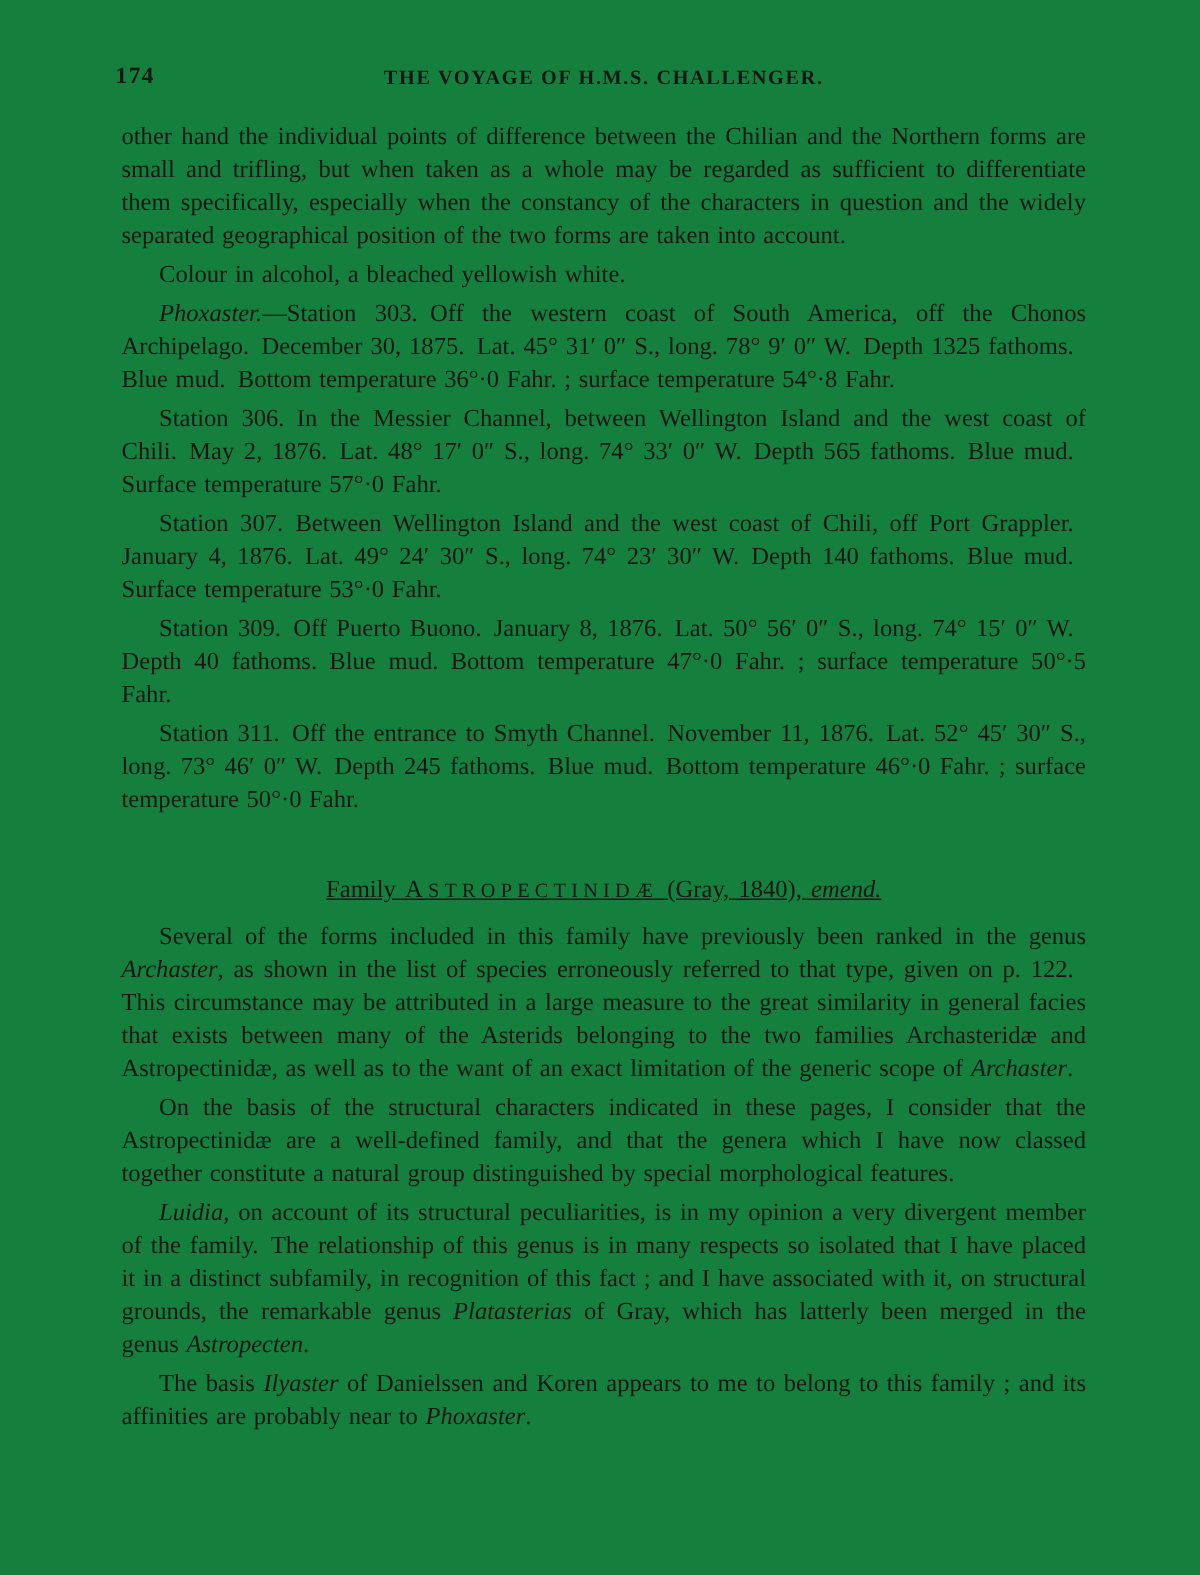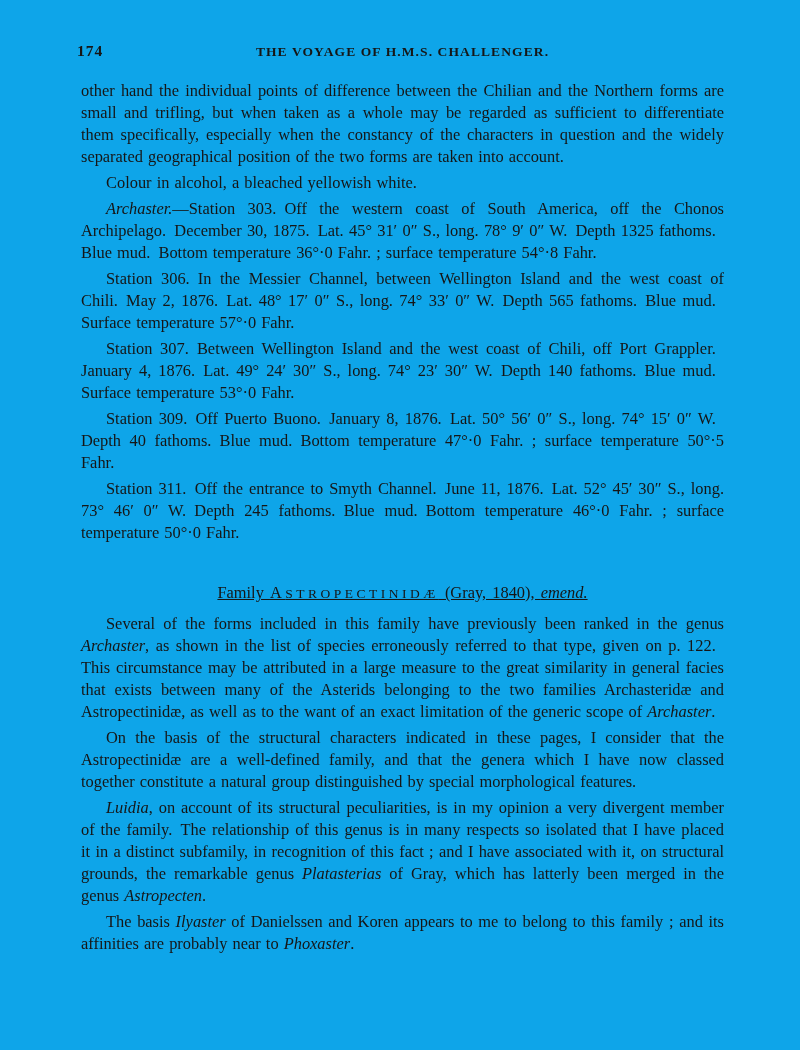--- a/index.html
+++ b/index.html
@@ -13,21 +13,21 @@
     overflow: hidden;
     font-family: "Liberation Serif", "DejaVu Serif", serif;
     color: #161616;
   }
   .page {
     position: relative;
     box-sizing: border-box;
     width: 800px;
     height: 1050px;
     padding: 42px 72px 0 77px;
-    background: #0ea5e9;
+    background: #15803d;
   }
   .page-header {
     position: relative;
     height: 22px;
     margin-bottom: 16px;
   }
   .page-number {
     position: absolute;
     left: 0;
     top: 0;
@@ -71,24 +71,24 @@
 <body>
 
 <div class="page">
   <div class="page-header">
     <span class="page-number">174</span>
     <span class="running-title">THE VOYAGE OF H.M.S. CHALLENGER.</span>
   </div>
   <div class="page-body">
       <p class=""><span>other hand the individual points of difference between the Chilian and the Northern forms are small and trifling, but when taken as a whole may be regarded as sufficient to differentiate them specifically, especially when the constancy of the characters in question and the widely separated geographical position of the two forms are taken into account.</span></p>
       <p class=" indent"><span>Colour in alcohol, a bleached yellowish white.</span></p>
-      <p class=" indent"><span class="seg-i">Archaster.</span><span>—Station 303. Off the western coast of South America, off the Chonos Archipelago. December 30, 1875. Lat. 45° 31′ 0″ S., long. 78° 9′ 0″ W. Depth 1325 fathoms. Blue mud. Bottom temperature 36°·0 Fahr. ; surface temperature 54°·8 Fahr.</span></p>
+      <p class=" indent"><span class="seg-i">Phoxaster.</span><span>—Station 303. Off the western coast of South America, off the Chonos Archipelago. December 30, 1875. Lat. 45° 31′ 0″ S., long. 78° 9′ 0″ W. Depth 1325 fathoms. Blue mud. Bottom temperature 36°·0 Fahr. ; surface temperature 54°·8 Fahr.</span></p>
       <p class=" indent"><span>Station 306. In the Messier Channel, between Wellington Island and the west coast of Chili. May 2, 1876. Lat. 48° 17′ 0″ S., long. 74° 33′ 0″ W. Depth 565 fathoms. Blue mud. Surface temperature 57°·0 Fahr.</span></p>
       <p class=" indent"><span>Station 307. Between Wellington Island and the west coast of Chili, off Port Grappler. January 4, 1876. Lat. 49° 24′ 30″ S., long. 74° 23′ 30″ W. Depth 140 fathoms. Blue mud. Surface temperature 53°·0 Fahr.</span></p>
       <p class=" indent"><span>Station 309. Off Puerto Buono. January 8, 1876. Lat. 50° 56′ 0″ S., long. 74° 15′ 0″ W. Depth 40 fathoms. Blue mud. Bottom temperature 47°·0 Fahr. ; surface temperature 50°·5 Fahr.</span></p>
-      <p class=" indent"><span>Station 311. Off the entrance to Smyth Channel. June 11, 1876. Lat. 52° 45′ 30″ S., long. 73° 46′ 0″ W. Depth 245 fathoms. Blue mud. Bottom temperature 46°·0 Fahr. ; surface temperature 50°·0 Fahr.</span></p>
+      <p class=" indent"><span>Station 311. Off the entrance to Smyth Channel. November 11, 1876. Lat. 52° 45′ 30″ S., long. 73° 46′ 0″ W. Depth 245 fathoms. Blue mud. Bottom temperature 46°·0 Fahr. ; surface temperature 50°·0 Fahr.</span></p>
       <p class="heading"><span>Family </span><span class="seg-cap-lead">A</span><span class="seg-cap-rest">STROPECTINIDÆ</span><span> (Gray, 1840), </span><span class="seg-i">emend.</span></p>
       <p class=" indent"><span>Several of the forms included in this family have previously been ranked in the genus </span><span class="seg-i">Archaster</span><span>, as shown in the list of species erroneously referred to that type, given on p. 122. This circumstance may be attributed in a large measure to the great similarity in general facies that exists between many of the Asterids belonging to the two families Archasteridæ and Astropectinidæ, as well as to the want of an exact limitation of the generic scope of </span><span class="seg-i">Archaster</span><span>.</span></p>
       <p class=" indent"><span>On the basis of the structural characters indicated in these pages, I consider that the Astropectinidæ are a well-defined family, and that the genera which I have now classed together constitute a natural group distinguished by special morphological features.</span></p>
       <p class=" indent"><span class="seg-i">Luidia</span><span>, on account of its structural peculiarities, is in my opinion a very divergent member of the family. The relationship of this genus is in many respects so isolated that I have placed it in a distinct subfamily, in recognition of this fact ; and I have associated with it, on structural grounds, the remarkable genus </span><span class="seg-i">Platasterias</span><span> of Gray, which has latterly been merged in the genus </span><span class="seg-i">Astropecten</span><span>.</span></p>
       <p class=" indent"><span>The basis </span><span class="seg-i">Ilyaster</span><span> of Danielssen and Koren appears to me to belong to this family ; and its affinities are probably near to </span><span class="seg-i">Phoxaster</span><span>.</span></p>
     </div>
 </div>
 
 </body></html>

